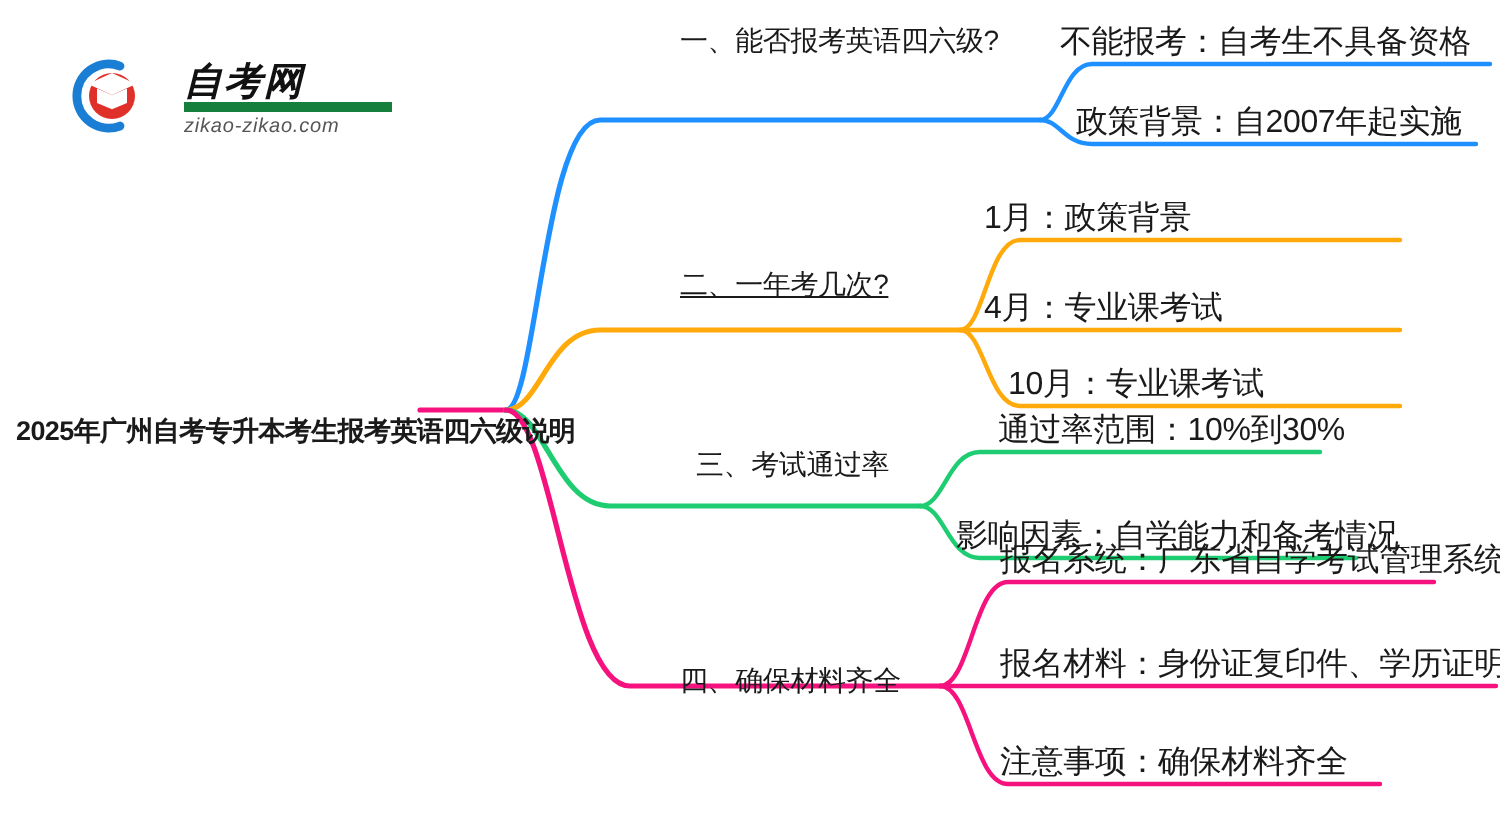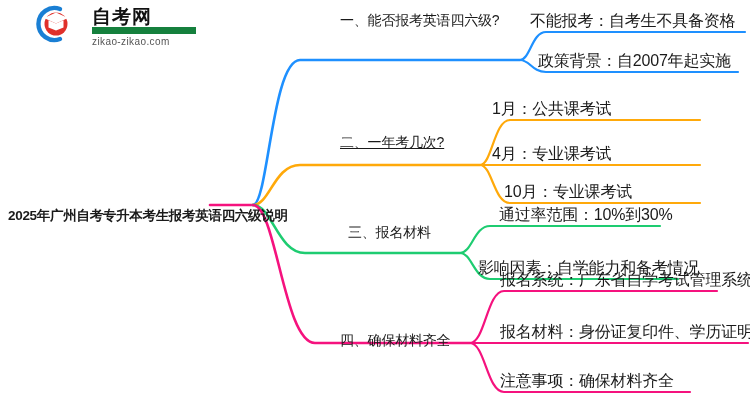--- a/index.html
+++ b/index.html
@@ -13,44 +13,45 @@
     position: relative;
     overflow: hidden;
     font-family: "Liberation Sans", "DejaVu Sans", sans-serif;
     color: #1a1a1a;
   }
 
   
   #logo {
     position: absolute;
     left: 26px;
-    top: 0;
+    top: 24px;
     width: 170px;
     height: 48px;
+    font-style: italic;
   }
   #logo svg { display: block; }
   .logo-cn {
     position: absolute;
     left: 66px;
     top: 4px;
     font-size: 19px;
     font-weight: bold;
     color: #111111;
     letter-spacing: 1px;
     white-space: nowrap;
   }
   .logo-domain {
     position: absolute;
     left: 66px;
     top: 27px;
     font-size: 10px;
     color: #555555;
     letter-spacing: 0.4px;
     white-space: nowrap;
-    border-top: 7px solid #15803d;
+    border-top: 5px solid #15803d;
     padding-top: 2px;
     width: 104px;
   }
 
   
   #wires {
     position: absolute;
     left: 0;
     top: 0;
     width: 750px;
@@ -117,24 +118,24 @@
   <path d="M470 343 C 485 343, 487 392, 504 392 L 690 392" stroke="#F5127E" stroke-width="2.2"></path>
 </svg>
 
 <div class="node" id="root-title">2025年广州自考专升本考生报考英语四六级说明</div>
 
 <div class="node branch-label" style="left:340px; top:12px;">一、能否报考英语四六级?</div>
 <div class="node leaf-label" style="left:530px; top:11px;">不能报考：自考生不具备资格</div>
 <div class="node leaf-label" style="left:538px; top:51px;">政策背景：自2007年起实施</div>
 
 <div class="node branch-label" style="left:340px; top:134px;text-decoration:underline;">二、一年考几次?</div>
-<div class="node leaf-label" style="left:492px; top:99px;">1月：公共课考试</div>
+<div class="node leaf-label" style="left:492px; top:99px;">1月：政策背景</div>
 <div class="node leaf-label" style="left:492px; top:144px;text-align:center;">4月：专业课考试</div>
 <div class="node leaf-label" style="left:492px; top:182px;margin-left:12px;">10月：专业课考试</div>
 
-<div class="node branch-label" style="left:348px; top:224px;">三、报名材料</div>
+<div class="node branch-label" style="left:348px; top:224px;">三、考试通过率</div>
 <div class="node leaf-label" style="left:499px; top:205px;">通过率范围：10%到30%</div>
 <div class="node leaf-label" style="left:478px; top:258px;">影响因素：自学能力和备考情况</div>
 
 <div class="node branch-label" style="left:340px; top:332px;">四、确保材料齐全</div>
 <div class="node leaf-label" style="left:500px; top:270px;text-align:right;">报名系统：广东省自学考试管理系统</div>
 <div class="node leaf-label" style="left:500px; top:322px;">报名材料：身份证复印件、学历证明、报名表格</div>
 <div class="node leaf-label" style="left:500px; top:371px;">注意事项：确保材料齐全</div>
 
 </body></html>

